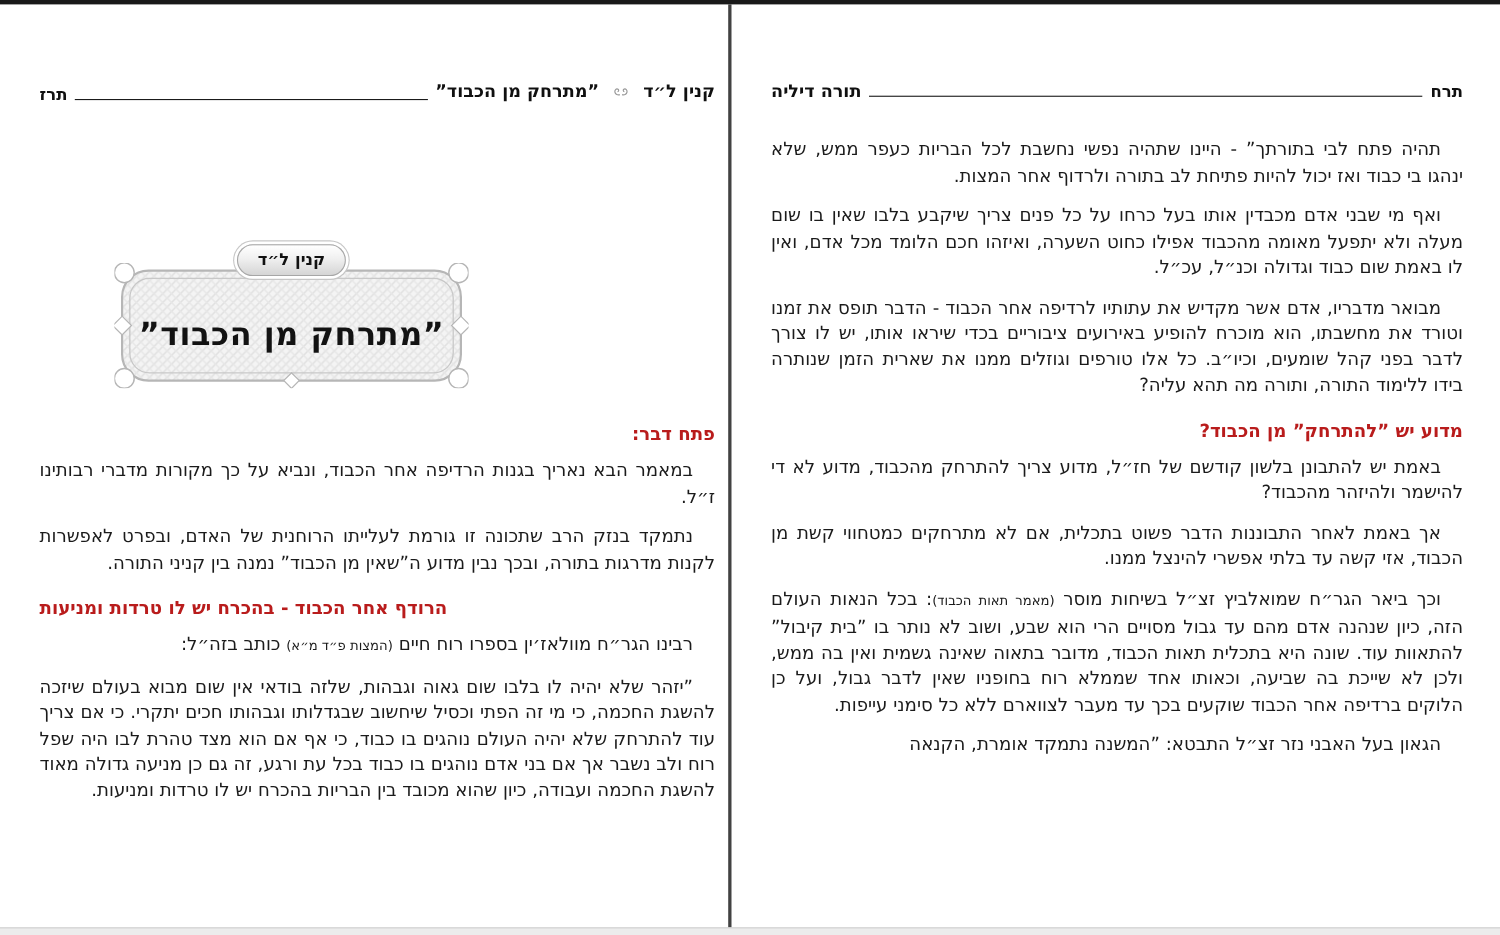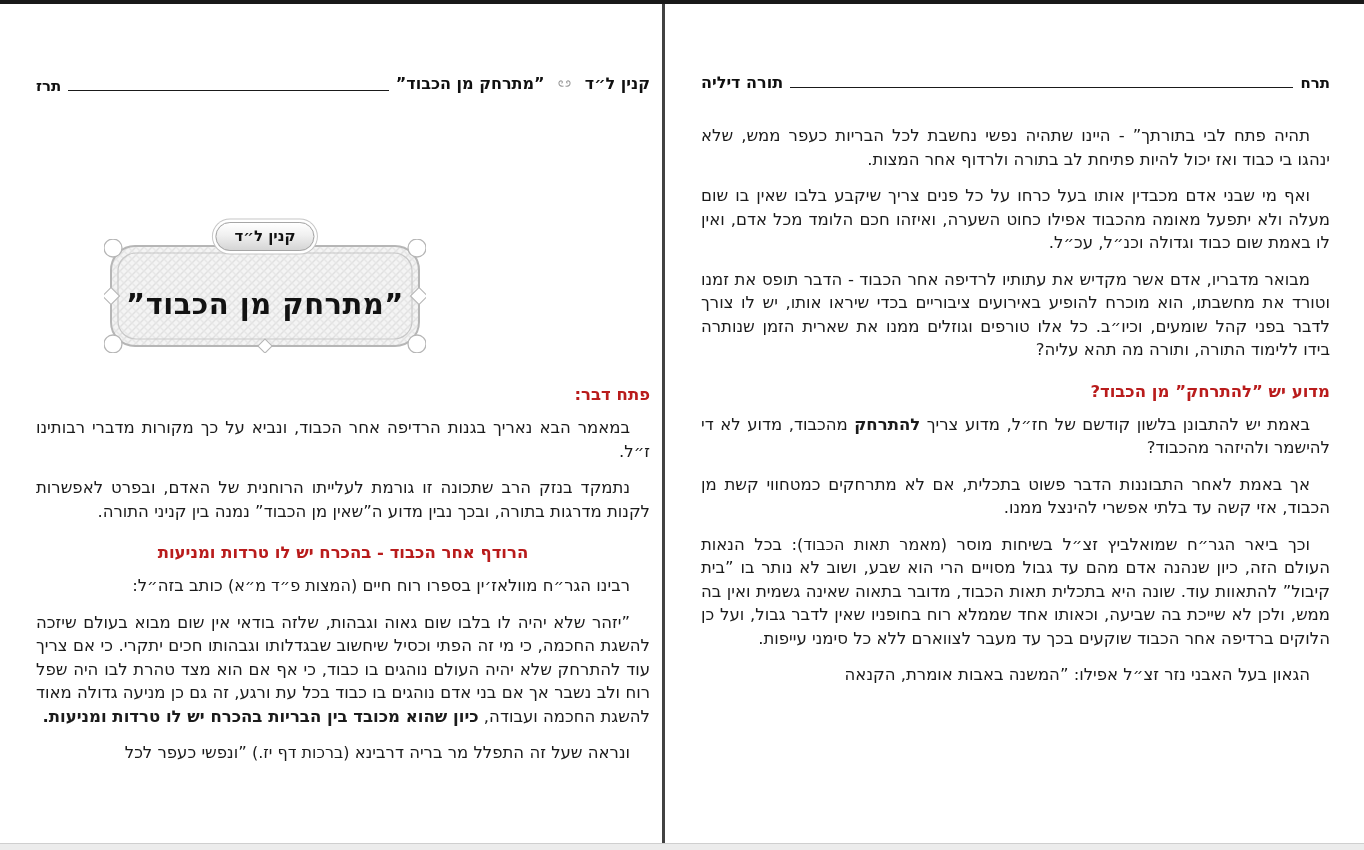--- a/index.html
+++ b/index.html
@@ -31,24 +31,24 @@
     box-shadow:0 0 0 2.5px #ffffff, 0 0 0 3.5px #c6c6c6;
     font-weight:bold; font-size:15px; color:#111; white-space:nowrap;
   }
   .plaque-title {
     position:absolute; left:0; right:0; top:57%; transform:translateY(-50%);
     text-align:center; font-size:29px; font-weight:bold; letter-spacing:.5px; color:#121212;
   }
 
   .body { margin:0 0 13px; font-size:16.5px; line-height:23.5px; text-align:justify; text-indent:20px; }
   .hd { font-size:16.5px; font-weight:bold; margin:20px 0 12px; color:#b91c1c; }
-  .hd.center { text-align:center; }
+  .hd.center { text-align:left; }
   .hd.intro { margin-top:32px; }
-  .sm { font-size:16px;margin-top:48px; }
-  b { font-weight:bold; }
+  .sm { font-size:12px;margin-top:48px; }
+  b { font-weight:normal; }
   .firstgap { margin-top:32px; }
 </style>
 </head>
 <body>
 
 <div class="stage">
   <div class="topbar"></div>
 
   <section class="page left">
     <header class="rh">
@@ -91,37 +91,36 @@
       <div class="plaque-title">”מתרחק מן הכבוד”</div>
     </div>
 
     <h3 class="hd intro">פתח דבר:</h3>
     <p class="body">במאמר הבא נאריך בגנות הרדיפה אחר הכבוד, ונביא על כך מקורות מדברי רבותינו ז״ל.</p>
     <p class="body">נתמקד בנזק הרב שתכונה זו גורמת לעלייתו הרוחנית של האדם, ובפרט לאפשרות לקנות מדרגות בתורה, ובכך נבין מדוע ה”שאין מן הכבוד” נמנה בין קניני התורה.</p>
 
     <h3 class="hd center">הרודף אחר הכבוד - בהכרח יש לו טרדות ומניעות</h3>
     <p class="body"><span>רבינו הגר״ח מוולאז׳ין בספרו רוח חיים </span><span class="sm">(המצות פ״ד מ״א)</span><span> כותב בזה״ל:</span></p>
     <p class="body"><span>”יזהר שלא יהיה לו בלבו שום גאוה וגבהות, שלזה בודאי אין שום מבוא בעולם שיזכה להשגת החכמה, כי מי זה הפתי וכסיל שיחשוב שבגדלותו וגבהותו חכים יתקרי. כי אם צריך עוד להתרחק שלא יהיה העולם נוהגים בו כבוד, כי אף אם הוא מצד טהרת לבו היה שפל רוח ולב נשבר אך אם בני אדם נוהגים בו כבוד בכל עת ורגע, זה גם כן מניעה גדולה מאוד להשגת החכמה ועבודה, </span><b>כיון שהוא מכובד בין הבריות בהכרח יש לו טרדות ומניעות.</b></p>
-    <p class="body"><span>ונראה שעל זה התפלל מר בריה דרבינא </span><span class="sm">(ברכות דף יז.)</span><span> ”ונפשי כעפר לכל</span></p>
   </section>
 
   <div class="gutter"></div>
 
   <section class="page right">
     <header class="rh">
       <span class="rh-page">תרח</span>
       <span class="rh-rule"></span>
       <span class="rh-text">תורה דיליה</span>
     </header>
 
     <p class="body firstgap">תהיה פתח לבי בתורתך” - היינו שתהיה נפשי נחשבת לכל הבריות כעפר ממש, שלא ינהגו בי כבוד ואז יכול להיות פתיחת לב בתורה ולרדוף אחר המצות.</p>
     <p class="body">ואף מי שבני אדם מכבדין אותו בעל כרחו על כל פנים צריך שיקבע בלבו שאין בו שום מעלה ולא יתפעל מאומה מהכבוד אפילו כחוט השערה, ואיזהו חכם הלומד מכל אדם, ואין לו באמת שום כבוד וגדולה וכנ״ל, עכ״ל.</p>
     <p class="body">מבואר מדבריו, אדם אשר מקדיש את עתותיו לרדיפה אחר הכבוד - הדבר תופס את זמנו וטורד את מחשבתו, הוא מוכרח להופיע באירועים ציבוריים בכדי שיראו אותו, יש לו צורך לדבר בפני קהל שומעים, וכיו״ב. כל אלו טורפים וגוזלים ממנו את שארית הזמן שנותרה בידו ללימוד התורה, ותורה מה תהא עליה?</p>
 
     <h3 class="hd">מדוע יש ”להתרחק” מן הכבוד?</h3>
     <p class="body"><span>באמת יש להתבונן בלשון קודשם של חז״ל, מדוע צריך </span><b>להתרחק</b><span> מהכבוד, מדוע לא די להישמר ולהיזהר מהכבוד?</span></p>
     <p class="body">אך באמת לאחר התבוננות הדבר פשוט בתכלית, אם לא מתרחקים כמטחווי קשת מן הכבוד, אזי קשה עד בלתי אפשרי להינצל ממנו.</p>
     <p class="body"><span>וכך ביאר הגר״ח שמואלביץ זצ״ל בשיחות מוסר </span><span class="sm">(מאמר תאות הכבוד)</span><span>: בכל הנאות העולם הזה, כיון שנהנה אדם מהם עד גבול מסויים הרי הוא שבע, ושוב לא נותר בו ”בית קיבול” להתאוות עוד. שונה היא בתכלית תאות הכבוד, מדובר בתאוה שאינה גשמית ואין בה ממש, ולכן לא שייכת בה שביעה, וכאותו אחד שממלא רוח בחופניו שאין לדבר גבול, ועל כן הלוקים ברדיפה אחר הכבוד שוקעים בכך עד מעבר לצווארם ללא כל סימני עייפות.</span></p>
-    <p class="body">הגאון בעל האבני נזר זצ״ל אפילו: ”המשנה באבות אומרת, הקנאה</p>
+    <p class="body">הגאון בעל האבני נזר זצ״ל התבטא: ”המשנה נתמקד אומרת, הקנאה</p>
   </section>
 
   <div class="bottomstrip"></div>
 </div>
 
 </body></html>

